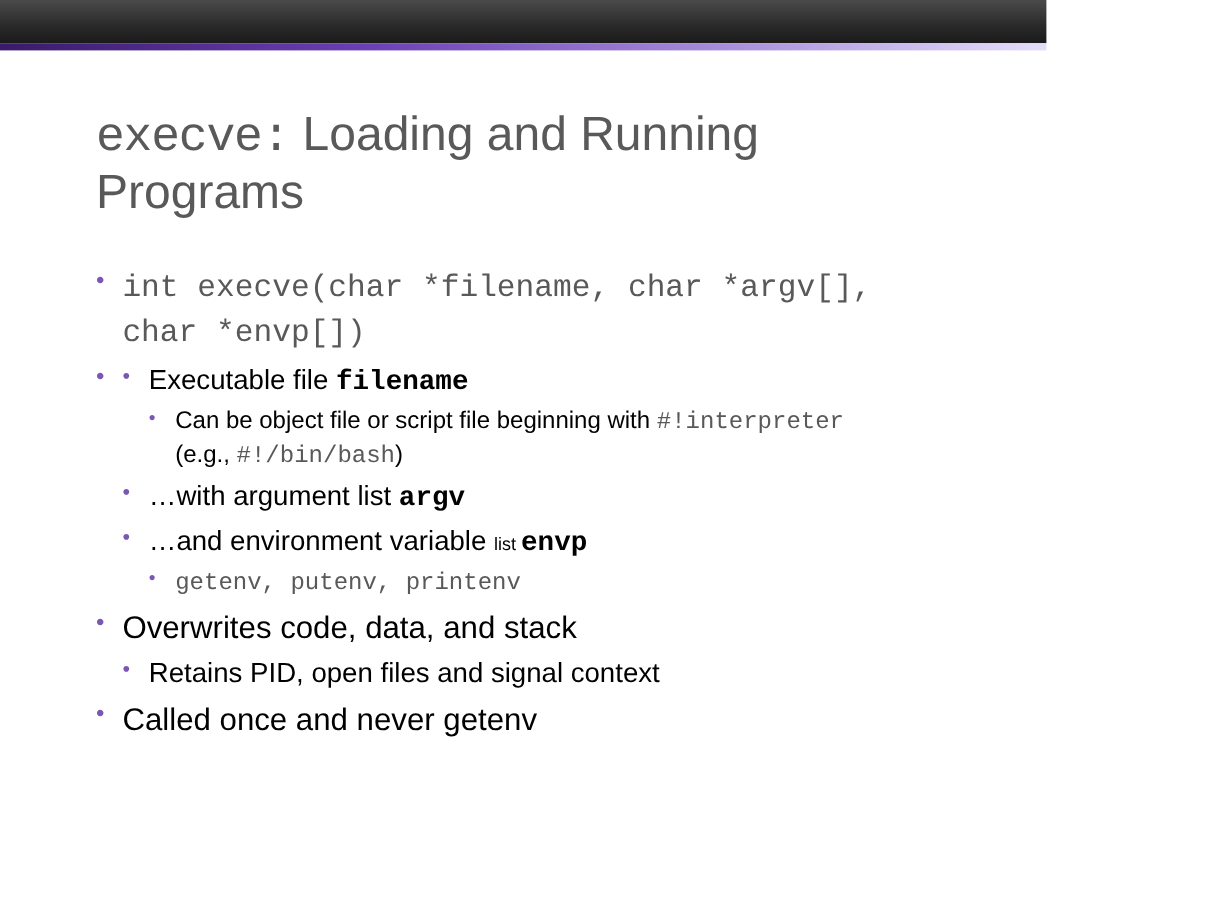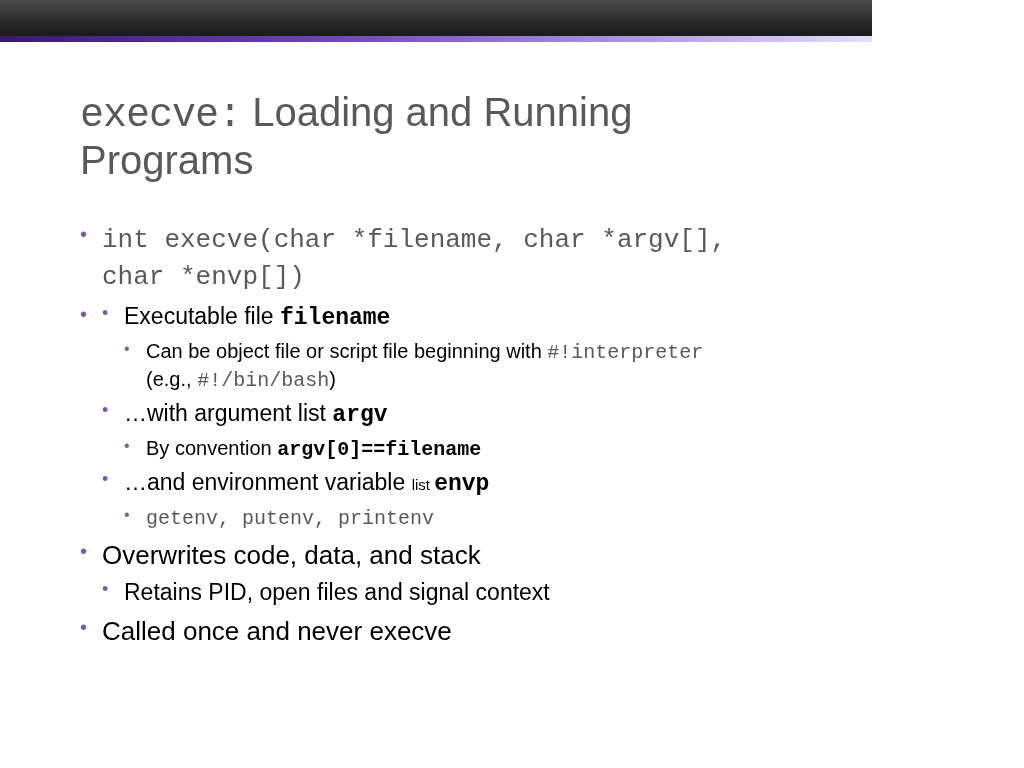--- a/index.html
+++ b/index.html
@@ -51,25 +51,20 @@
             <span>Executable  file </span><span class="mono bold">filename</span>
             <ul class="lvl3">
               <li>
                 <span>Can be object file or script file beginning with </span><span class="mono grey">#!interpreter</span><br>
                 <span>(e.g., </span><span class="mono grey">#!/bin/bash</span><span>)</span>
               </li>
             </ul>
           </li>
           <li>
             <span>…with argument list </span><span class="mono bold">argv</span>
-            <ul class="lvl3">
-              <li>
-                <span>By convention </span><span class="mono bold">argv[0]==filename</span>
-              </li>
-            </ul>
           </li>
           <li>
             <span>…and  environment variable </span><span style="font-size:15px">list  </span><span class="mono bold">envp</span>
             <ul class="lvl3">
               <li>
                 <span class="mono grey">getenv, putenv, printenv</span>
               </li>
             </ul>
           </li>
         </ul>
@@ -78,18 +73,18 @@
       <li>
         <span>Overwrites code, data, and stack</span>
         <ul class="lvl2">
           <li>
             <span>Retains PID, open files and signal context</span>
           </li>
         </ul>
       </li>
 
       <li>
-        <span>Called </span><span class="red">once</span><span> and </span><span class="red">never</span><span> execve</span>
+        <span>Called </span><span class="red">once</span><span> and </span><span class="red">never</span><span> getenv</span>
       </li>
 
     </ul>
   </div>
 </div>
 
 </body></html>

